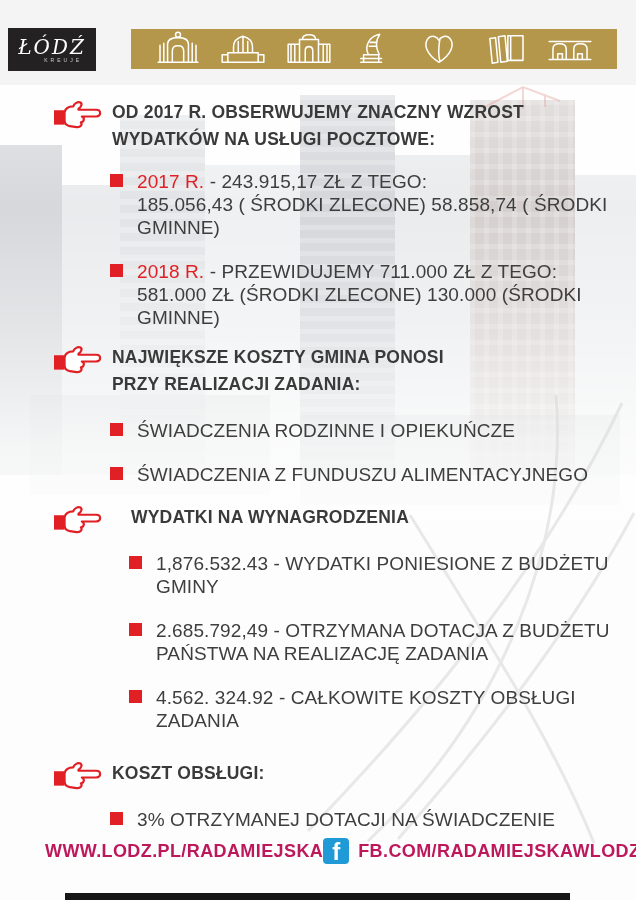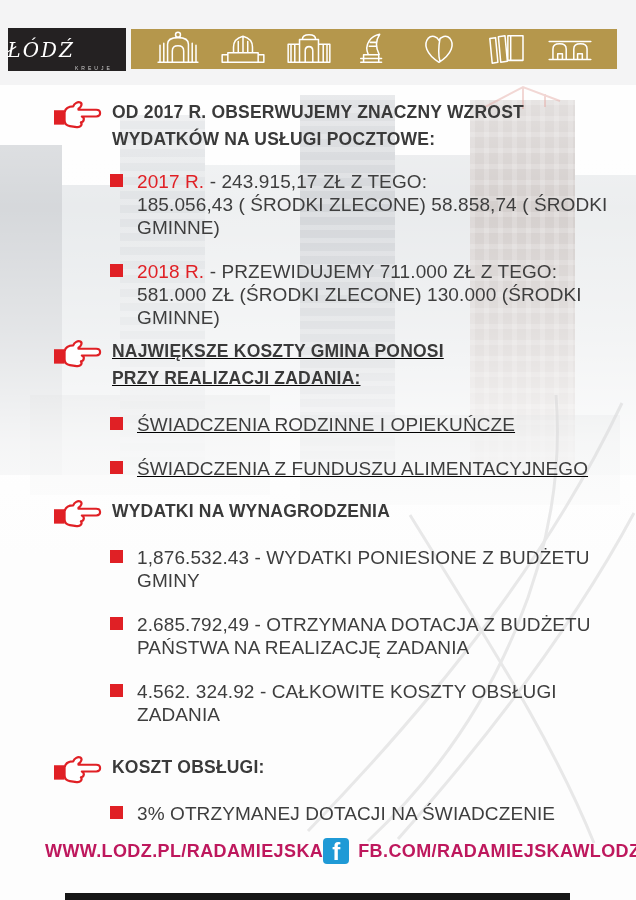--- a/index.html
+++ b/index.html
@@ -26,31 +26,31 @@
   .roofs1          {left:30px; top:310px;width:240px;height:100px;background:rgba(139,143,147,.28);}
   .roofs2          {left:300px;top:330px;width:320px;height:90px; background:rgba(120,124,128,.28);}
   .bg-fade{position:absolute;left:0;top:85px;width:636px;height:470px;
     background:linear-gradient(180deg,
       rgba(255,255,255,.62) 0%,rgba(255,255,255,.40) 26%,
       rgba(255,255,255,.60) 52%,rgba(255,255,255,.85) 76%,#fdfdfd 100%);}
   .bg-top-white{position:absolute;left:0;top:0;width:636px;height:85px;background:#f4f4f5;}
   .bg-sketch{position:absolute;left:250px;top:395px;opacity:.55;}
   
   .header{position:relative;height:43px;margin-top:28px;}
-  .logo-box{position:absolute;left:8px;top:0;width:118px;height:43px;background:#242122;
-    display:flex;flex-direction:row;align-items:center;justify-content:center;}
+  .logo-box{position:absolute;left:8px;top:0;width:88px;height:43px;background:#242122;
+    display:flex;flex-direction:column;align-items:center;justify-content:center;}
   .logo-text{color:#fff;font-family:"DejaVu Serif",serif;font-style:italic;
     font-size:20px;letter-spacing:2px;line-height:20px;}
   .logo-sub{color:rgba(255,255,255,.75);font-size:5px;letter-spacing:3px;align-self:flex-end;margin-right:14px;}
   .gold-bar{position:absolute;left:131px;right:19px;top:1px;height:40px;background:#b5974c;
     display:flex;align-items:center;justify-content:space-around;padding:0 14px;box-sizing:border-box;}
   .gold-bar svg{display:block;}
   
   .section{position:relative;}
-  .sec0{margin-top:28px;} .sec1{margin-top:9px;text-decoration:underline;} .sec2{margin-top:18px;} .sec3{margin-top:28px;}
+  .sec0{margin-top:28px;} .sec1{margin-top:15px;} .sec2{margin-top:18px;padding-left:19px;} .sec3{margin-top:28px;}
   .hand{position:absolute;left:54px;top:0;width:48px;height:34px;}
   .heading{margin-left:112px;font-weight:bold;font-size:17.5px;line-height:27px;
     color:#3a3a3a;letter-spacing:.2px;}
   .bullets{margin-left:110px;}
   .bullet{position:relative;padding-left:27px;margin-top:21px;font-size:19px;
     line-height:23px;color:#3e3e3e;letter-spacing:.1px;}
   .sec0 .bullet:first-child{margin-top:17px;}
   .sec2 .bullet:first-child{margin-top:21px;}
   .sq{position:absolute;left:0;top:4px;width:13px;height:13px;background:#e02025;}
   .year{color:#e02025;}

